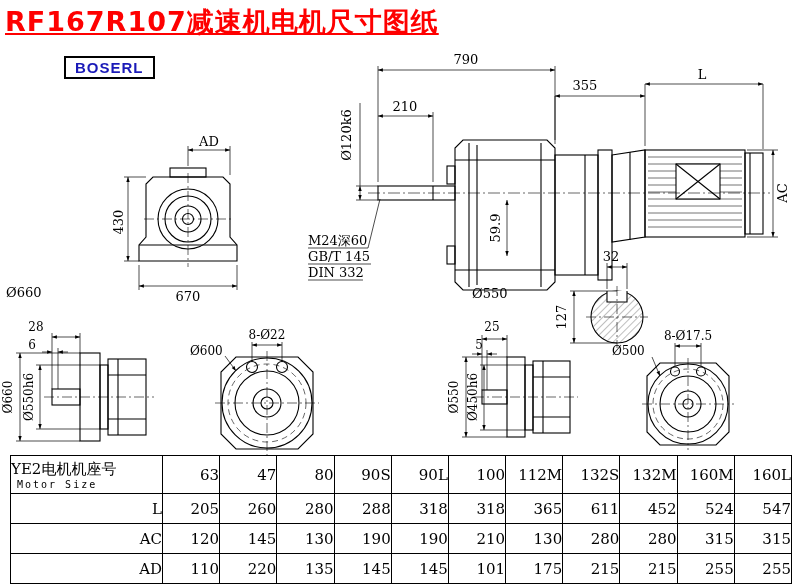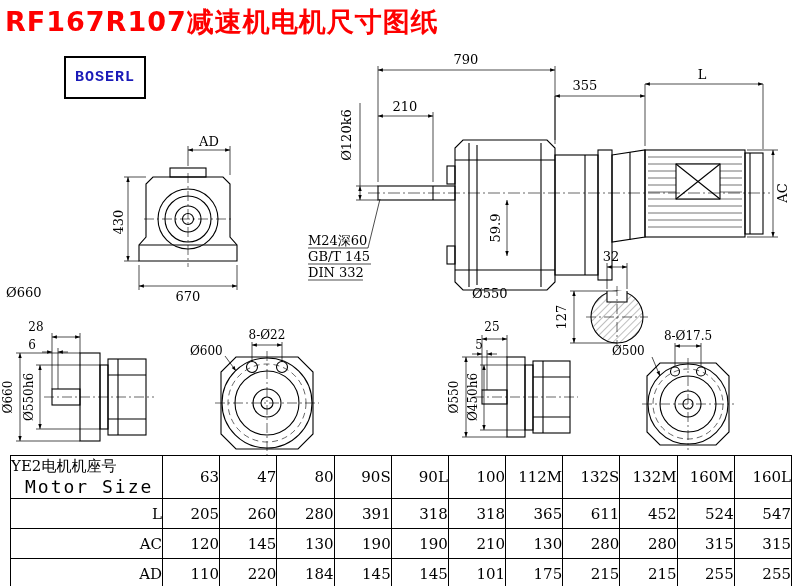--- a/index.html
+++ b/index.html
@@ -1,27 +1,27 @@
 <!DOCTYPE html>
 <html><head>
 <meta charset="utf-8">
 <style>
   * { margin:0; padding:0; box-sizing:border-box; }
   html,body { width:800px; height:586px; }
   body { background:#fff; position:relative; overflow:hidden; font-family:"DejaVu Sans",sans-serif; }
-  .title { position:absolute; left:5px; top:4px; font-size:27px; font-weight:bold; color:#fe0000; letter-spacing:1px; white-space:nowrap; }
-  .brand { position:absolute; left:64px; top:56px; border:2px solid #000; padding:11px 9px; font-size:15px; font-weight:bold; color:#1a1ab8; font-family:Liberation Mono, monospace; letter-spacing:1px; }
+  .title { position:absolute; left:5px; top:4px; font-size:27px; font-weight:bold; color:#fe0000; letter-spacing:1px; white-space:nowrap;text-decoration:underline; }
+  .brand { position:absolute; left:64px; top:56px; border:2px solid #000; padding:1px 9px; font-size:15px; font-weight:bold; color:#1a1ab8; font-family:Liberation Sans, sans-serif; letter-spacing:1px; }
   svg.drawing { position:absolute; left:0; top:0; }
   svg text { font-family:"DejaVu Serif",serif; font-size:13px; fill:#000; stroke:none; }
   svg text.small { font-size:12px; }
   .size-table { position:absolute; left:10px; top:455px; width:782px; border-collapse:collapse; table-layout:fixed; font-family:"DejaVu Serif",serif; font-size:15px; color:#000; }
   .size-table td { border:1px solid #000; text-align:right; vertical-align:middle; height:30px; padding:1px 0; }
   .size-table tr.hdr td { height:38px; }
   .size-table td.head-cell { text-align:left; padding-left:0; }
-  .head-cell .en { letter-spacing:2px; padding-left:6px; font-family:"DejaVu Sans Mono",monospace; font-size:18px;margin-left:8px; }
+  .head-cell .en { letter-spacing:2px; padding-left:6px; font-family:"DejaVu Sans Mono",monospace; font-size:10px; }
 </style>
 </head>
 <body>
 
 <div class="title">RF167R107减速机电机尺寸图纸</div>
 <div class="brand">BOSERL</div>
 
 <svg class="drawing" width="800" height="455" viewBox="0 0 800 455" xmlns="http://www.w3.org/2000/svg">
   <defs>
     <marker id="ar" viewBox="0 0 10 10" refX="10" refY="5" markerWidth="9" markerHeight="7" orient="auto-start-reverse">
@@ -289,21 +289,21 @@
     <td>132S</td>
     <td>132M</td>
     <td>160M</td>
     <td>160L</td>
   </tr>
   <tr>
     <td>L</td>
     <td>205</td>
     <td>260</td>
     <td>280</td>
-    <td>391</td>
+    <td>288</td>
     <td>318</td>
     <td>318</td>
     <td>365</td>
     <td>611</td>
     <td>452</td>
     <td>524</td>
     <td>547</td>
   </tr>
   <tr>
     <td>AC</td>
@@ -316,21 +316,21 @@
     <td>130</td>
     <td>280</td>
     <td>280</td>
     <td>315</td>
     <td>315</td>
   </tr>
   <tr>
     <td>AD</td>
     <td>110</td>
     <td>220</td>
-    <td>184</td>
+    <td>135</td>
     <td>145</td>
     <td>145</td>
     <td>101</td>
     <td>175</td>
     <td>215</td>
     <td>215</td>
     <td>255</td>
     <td>255</td>
   </tr>
 </tbody>

